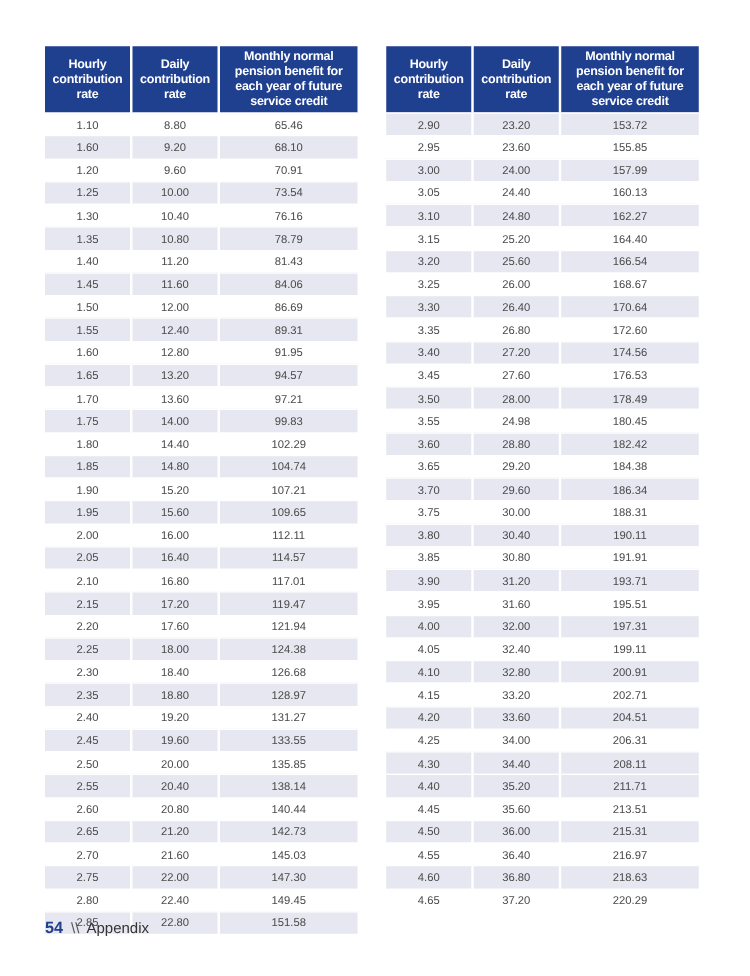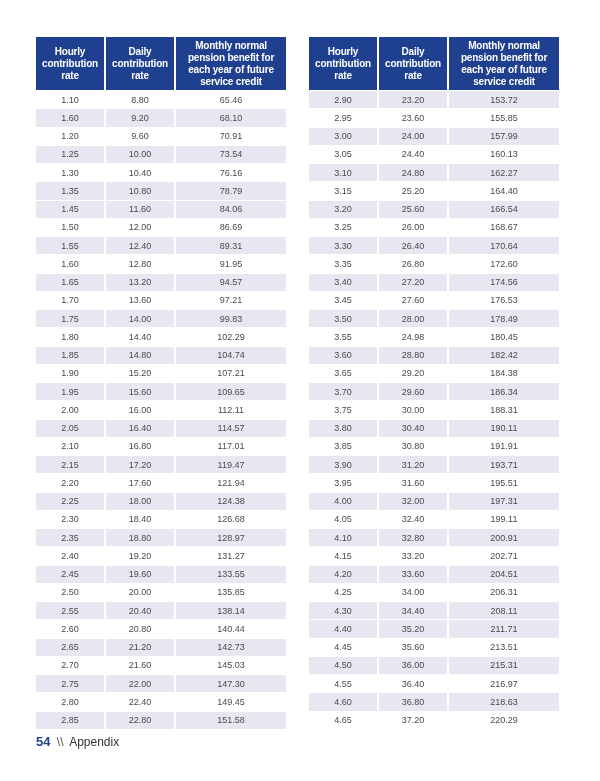--- a/index.html
+++ b/index.html
@@ -60,20 +60,25 @@
       <tr>
         <td>1.30</td>
         <td>10.40</td>
         <td>76.16</td>
       </tr>
       <tr class="shade">
         <td>1.35</td>
         <td>10.80</td>
         <td>78.79</td>
       </tr>
+      <tr>
+        <td>1.40</td>
+        <td>11.20</td>
+        <td>81.43</td>
+      </tr>
       <tr class="shade">
         <td>1.45</td>
         <td>11.60</td>
         <td>84.06</td>
       </tr>
       <tr>
         <td>1.50</td>
         <td>12.00</td>
         <td>86.69</td>
       </tr>

